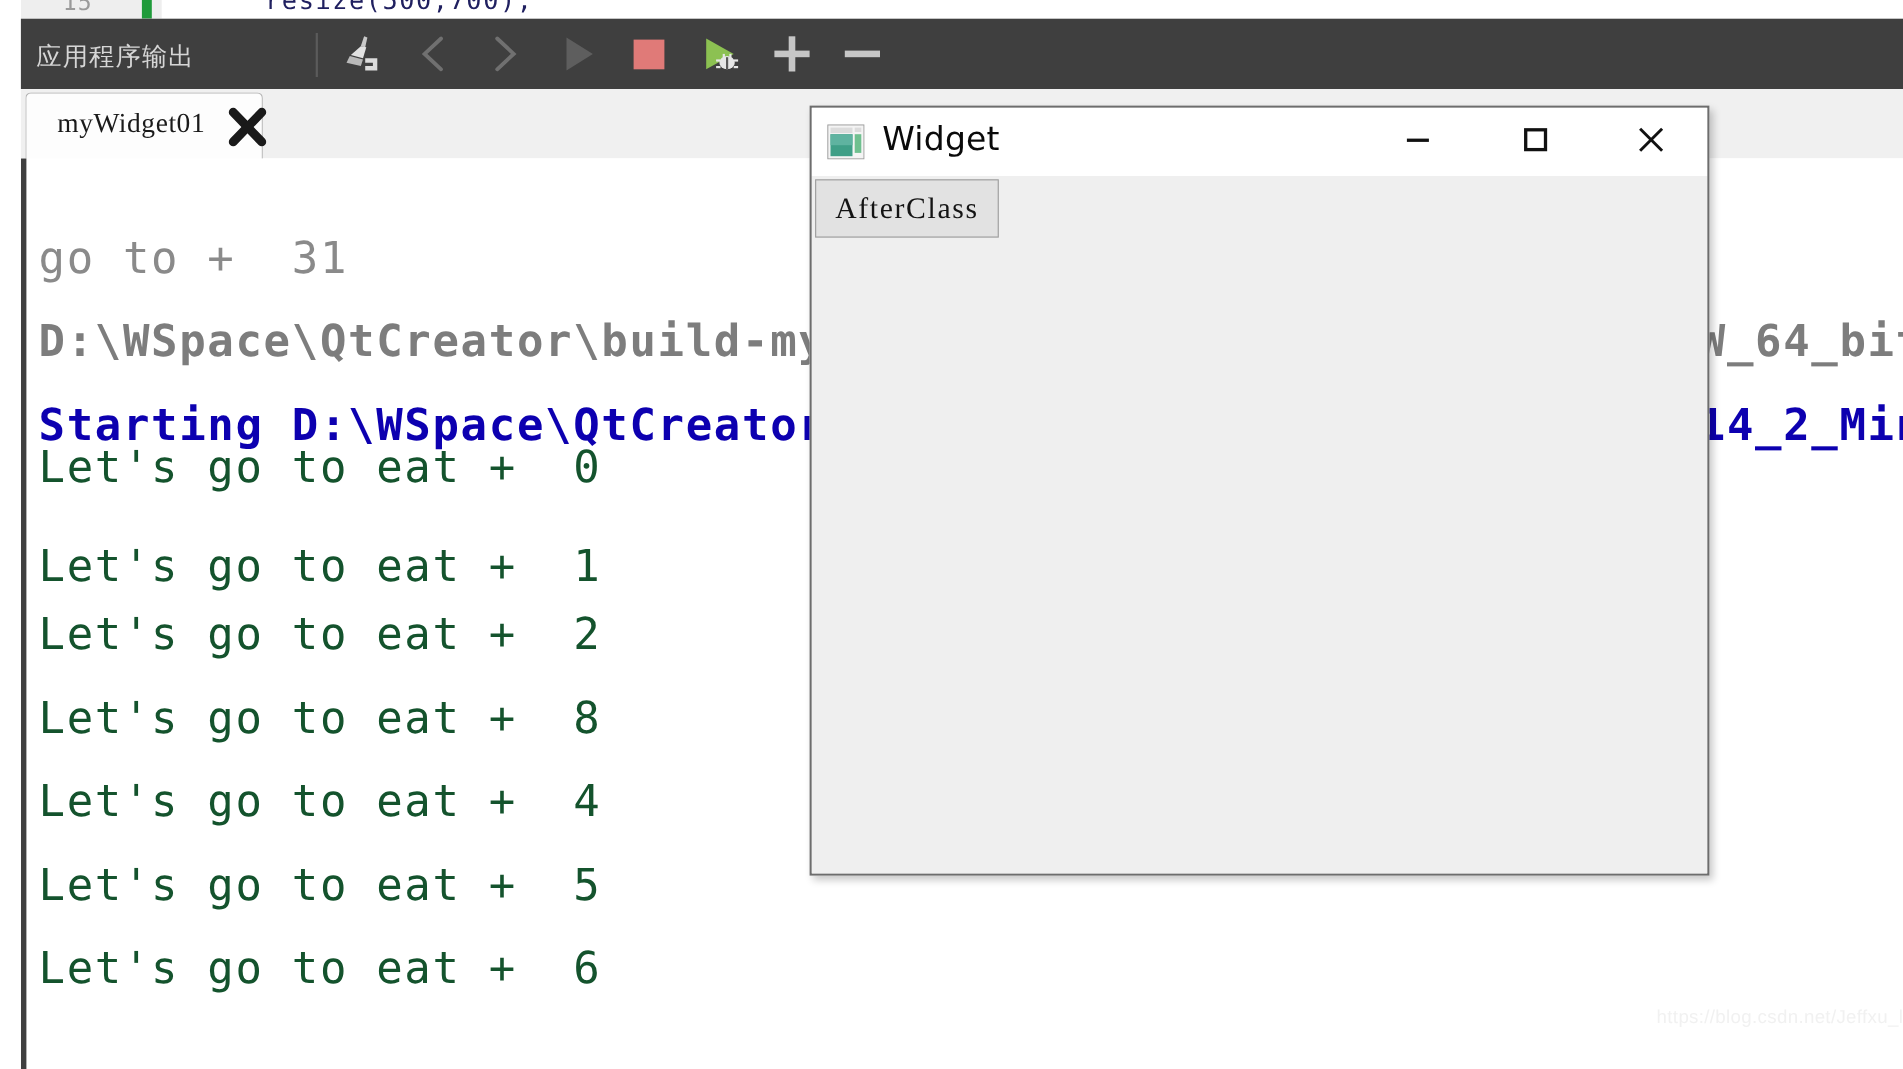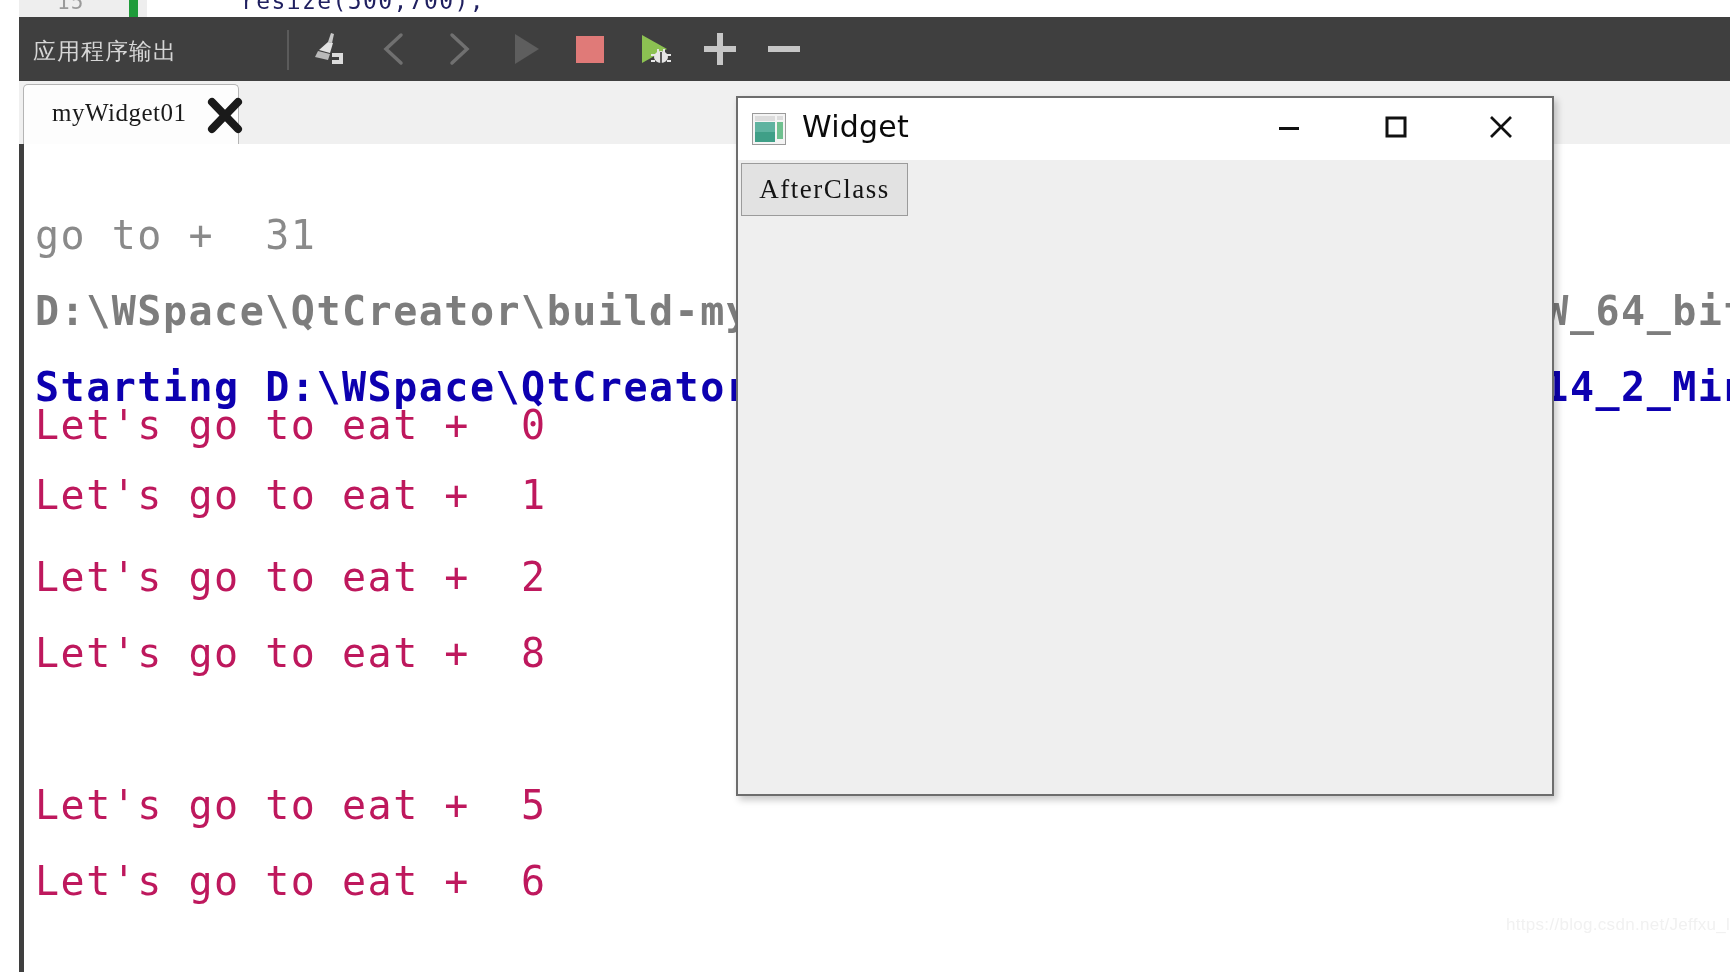--- a/index.html
+++ b/index.html
@@ -92,21 +92,21 @@
     background: #3f3f3f;
   }
   .cline {
     position: absolute; left: 16px;
     font-family: "DejaVu Sans Mono", monospace;
     font-size: 40px; white-space: pre; letter-spacing: 1.5px;
   }
   .c-grey  { color: #8a8a8a; }
   .c-path  { color: #7d7d7d; font-weight: bold; }
   .c-blue  { color: #0d00b0; font-weight: bold; }
-  .c-black { color: #be185d; }
+  .c-black { color: #14532d; }
 
   
   .qt-window {
     position: absolute; left: 717px; top: 96px; width: 818px; height: 700px;
     background: #ffffff;
     border: 2px solid #6d6d6d;
     box-shadow: 3px 4px 7px rgba(0,0,0,0.22);
   }
   .qt-titlebar {
     position: absolute; left: 0; top: 0; width: 814px; height: 62px;
@@ -257,23 +257,24 @@
       </div>
     </div>
 
     <div class="console">
       <div class="console-left-rule"></div>
 
       <div class="cline c-grey" style="top:68px;">go to +  31</div>
       <div class="cline c-path" style="top:144px;">D:\WSpace\QtCreator\build-myWidget01-Desktop_Qt_5_14_2_MinGW_64_bit-Debug\debug\myWidget01.exe</div>
       <div class="cline c-blue" style="top:220px;">Starting D:\WSpace\QtCreator\build-myWidget01-Desktop_Qt_5_14_2_MinGW_64_bit-Debug\debug\myWidget01.exe...</div>
       <div class="cline c-black" style="top:258px;">Let's go to eat +  0</div>
-      <div class="cline c-black" style="top:328px;">Let's go to eat +  1</div>
+      <div class="cline c-black" style="top:348px;">Let's go to eat +  1</div>
       <div class="cline c-black" style="top:410px;">Let's go to eat +  2</div>
       <div class="cline c-black" style="top:486px;">Let's go to eat +  8</div>
+      <div class="cline c-black" style="top:562px;">Let's go to eat +  4</div>
       <div class="cline c-black" style="top:638px;">Let's go to eat +  5</div>
       <div class="cline c-black" style="top:714px;">Let's go to eat +  6</div>
     </div>
   </div>
 
   <div class="qt-window">
     <div class="qt-titlebar">
       <div class="qt-appicon">
         <svg width="34" height="32" viewBox="0 0 34 32">
           <rect x="0.5" y="0.5" width="33" height="31" fill="#f4f4f4" stroke="#9a9a9a"></rect>

